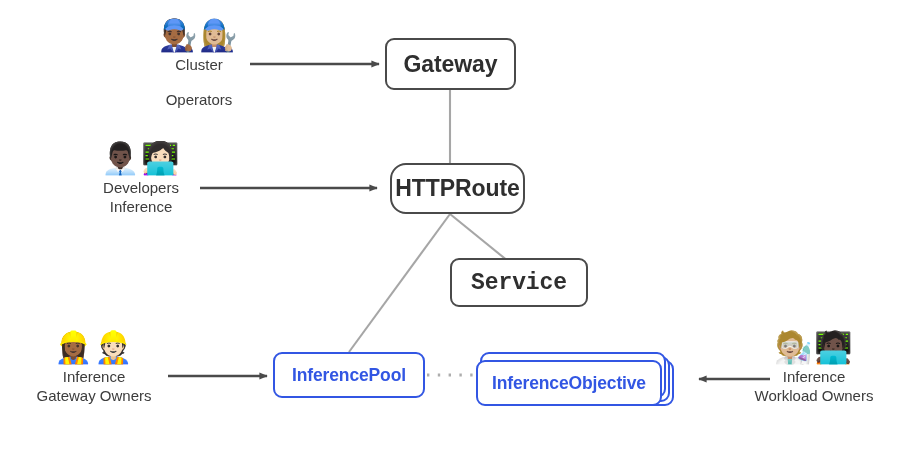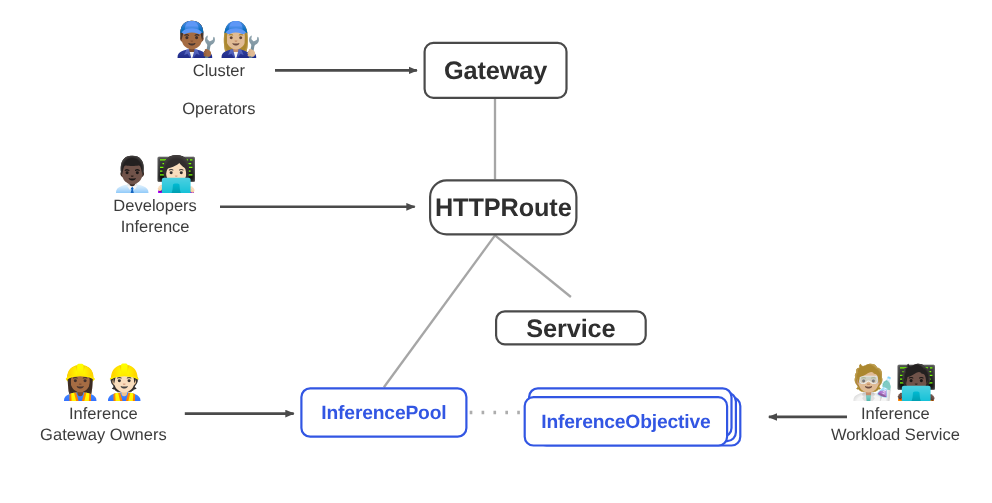--- a/index.html
+++ b/index.html
@@ -114,21 +114,21 @@
   </svg>
 
   <div class="node node-gray" style="left:385px; top:38px; width:131px; height:52px;">
     <span class="node-label">Gateway</span>
   </div>
 
   <div class="node node-gray" style="left:390px; top:163px; width:135px; height:51px;border-radius:16px;">
     <span class="node-label">HTTPRoute</span>
   </div>
 
-  <div class="node node-gray" style="left:450px; top:282px; width:138px; height:32px;">
+  <div class="node node-gray" style="left:450px; top:258px; width:138px; height:49px;font-family:Liberation Mono, monospace;">
     <span class="node-label">Service</span>
   </div>
 
   <div class="node node-blue" style="left:273px; top:352px; width:152px; height:46px;">
     <span class="node-label-blue">InferencePool</span>
   </div>
 
   <div style="position:absolute; left:476px; top:348px; width:206px; height:62px; z-index:5;">
     <div class="stack-layer" style="left:12px; top:12px; width:186px; height:46px;"></div>
     <div class="stack-layer" style="left:8px; top:8px; width:186px; height:46px;"></div>
@@ -152,16 +152,16 @@
 
   <div class="actor" style="left:20px; top:332px; width:148px;">
     <span class="actor-emoji">👷🏾‍♀️👷🏻</span>
     <span class="actor-label">Inference</span>
     <span class="actor-label" style="margin-top:0;">Gateway Owners</span>
   </div>
 
   <div class="actor" style="left:737px; top:332px; width:154px;">
     <span class="actor-emoji">🧑🏼‍🔬🧑🏿‍💻</span>
     <span class="actor-label">Inference</span>
-    <span class="actor-label" style="margin-top:0;">Workload Service</span>
+    <span class="actor-label" style="margin-top:0;">Workload Owners</span>
   </div>
 
 </div>
 
 </body></html>

